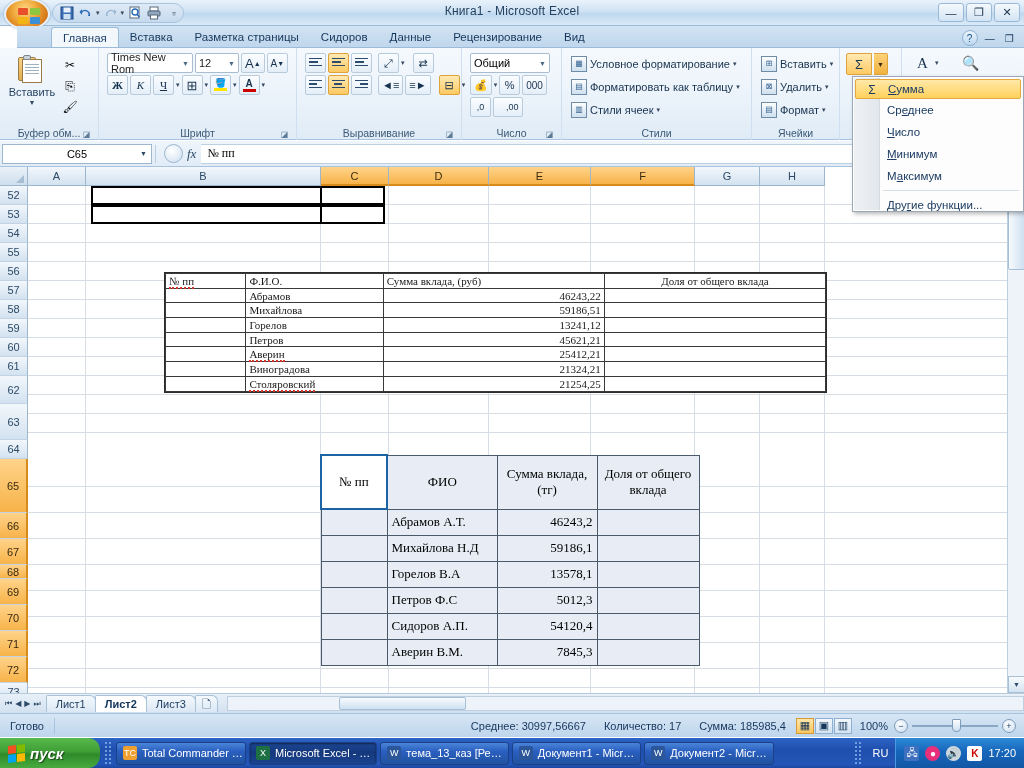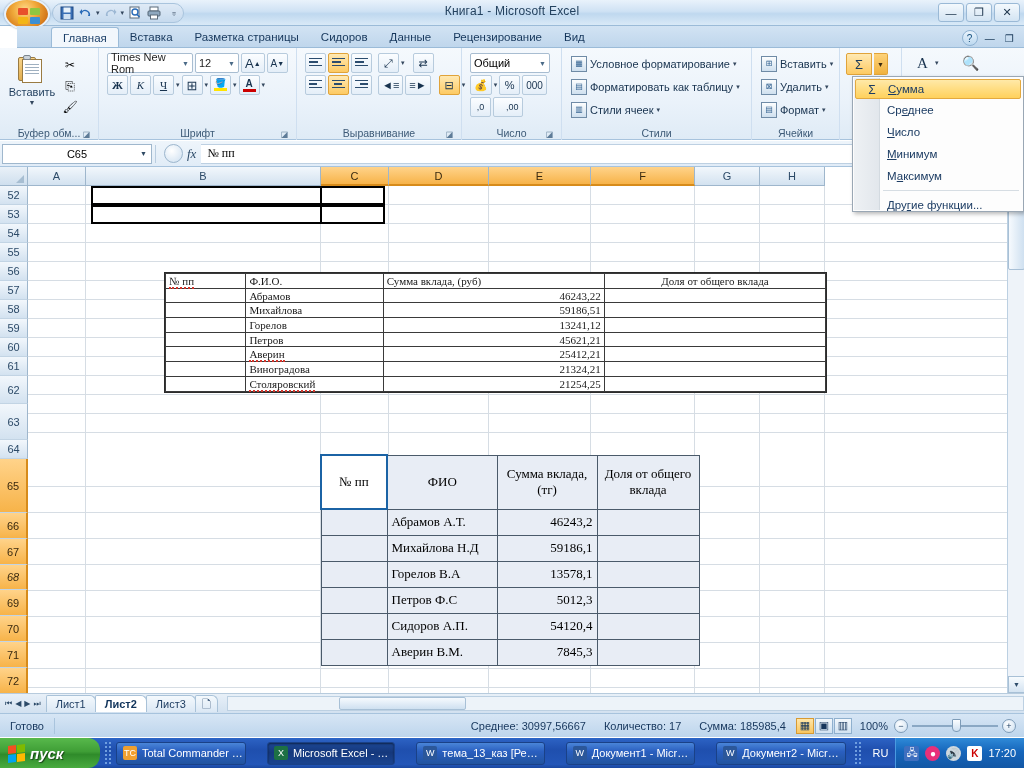--- a/index.html
+++ b/index.html
@@ -299,21 +299,21 @@
     display:flex; align-items:center; gap:5px; padding-left:8px;
     color:#fff; font-size:15px; font-style:italic; font-weight:bold;
     text-shadow:1px 1px 1px rgba(0,0,0,.55);
   }
   .flag { width:17px;height:17px; display:grid; grid-template-columns:1fr 1fr; grid-template-rows:1fr 1fr; gap:1px; transform:skewY(-6deg);}
   .flag i:nth-child(1){background:#f25022;} .flag i:nth-child(2){background:#7fba00;}
   .flag i:nth-child(3){background:#00a4ef;} .flag i:nth-child(4){background:#ffb900;}
   .grip { width:8px; height:24px; margin:0 4px;
           background-image:radial-gradient(#6f9ee0 1px, transparent 1px);
           background-size:4px 4px; }
-  .tasks { display:flex; align-items:center; gap:21px; flex:1; }
+  .tasks { display:flex; align-items:center; gap:3px; flex:1; }
   .task {
     height:23px; min-width:118px; max-width:130px; display:flex; align-items:center; gap:5px;
     padding:0 6px; color:#fff; font-size:11px;
     background:linear-gradient(to bottom,#4a85d8,#2a5fc0 40%,#21539f 100%);
     border:1px solid #1a4187; border-radius:3px;
     overflow:hidden; white-space:nowrap;
   }
   .task.active { background:linear-gradient(to bottom,#1c4795,#15387c 45%,#1b4490 100%); box-shadow: inset 0 1px 2px rgba(0,0,0,.5); }
   .task .ti { width:14px;height:14px;flex:none;display:flex;align-items:center;justify-content:center;font-size:9px;border-radius:2px;}
   .tray { height:30px; display:flex; align-items:center; gap:6px; padding:0 8px;
@@ -696,21 +696,21 @@
         <div class="rh" style="height: 19px;">58</div>
         <div class="rh" style="height: 19px;">59</div>
         <div class="rh" style="height: 19px;">60</div>
         <div class="rh" style="height: 19px;">61</div>
         <div class="rh" style="height: 28px;">62</div>
         <div class="rh" style="height: 36px;">63</div>
         <div class="rh" style="height: 19px;">64</div>
         <div class="rh sel" style="height: 54px;">65</div>
         <div class="rh sel" style="height: 26px;">66</div>
         <div class="rh sel" style="height: 26px;">67</div>
-        <div class="rh sel" style="height: 25px; font-style: italic;">68</div>
+        <div class="rh sel" style="height: 14px;">68</div>
         <div class="rh sel" style="height: 26px;">69</div>
         <div class="rh sel" style="height: 26px;">70</div>
         <div class="rh sel" style="height: 26px;">71</div>
         <div class="rh sel" style="height: 26px;">72</div>
         <div class="rh" style="height: 19px;">73</div>
         <div class="rh" style="height: 12px;">74</div>
       </div>
 
     <div class="cells" id="cells">
         <div class="hline" style="top: 501px;"></div>

